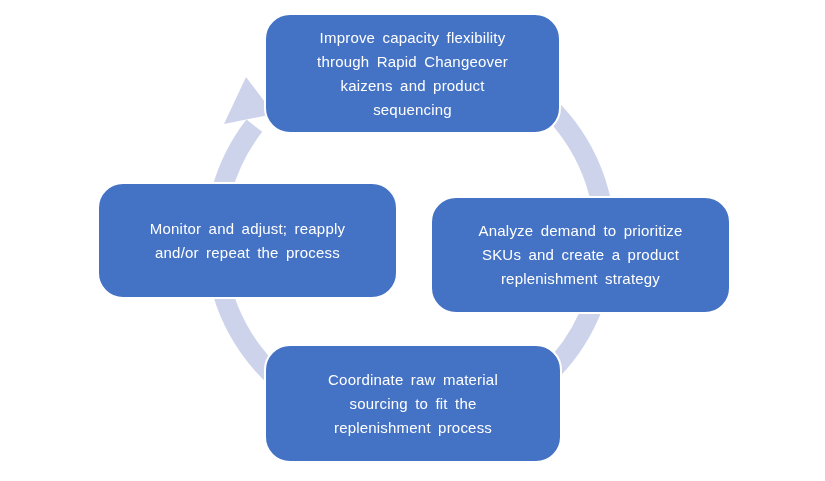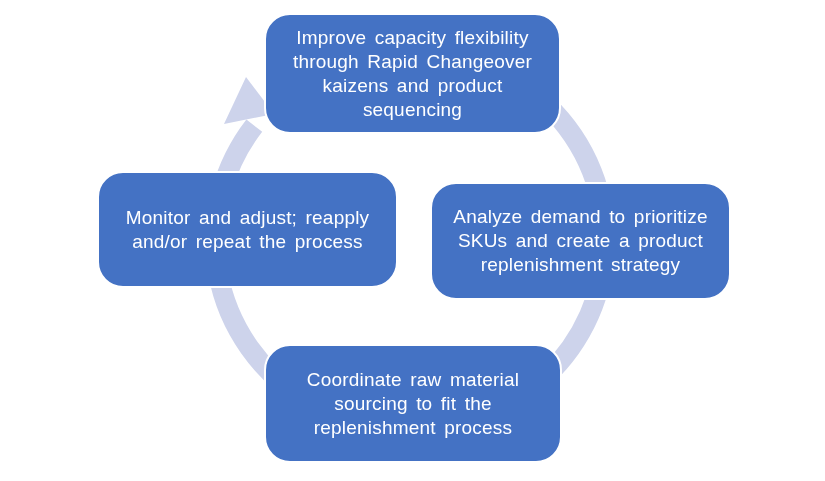--- a/index.html
+++ b/index.html
@@ -35,30 +35,30 @@
     position: absolute;
     z-index: 2;
     display: flex;
     align-items: center;
     justify-content: center;
     text-align: center;
     background: var(--box_fill);
     border: 2.5px solid var(--box_border);
     border-radius: 26px;
     color: var(--box_text);
-    font-size: 19px;
+    font-size: 15px;
     line-height: 24px;
     word-spacing: 3px;
     letter-spacing: 0.2px;
   }
   .cycle-box .box-text { white-space: pre-line; }
   .box-top    { left: 264px; top: 13px;  width: 297px; height: 121px; }
-  .box-right  { left: 430px; top: 182px; width: 301px; height: 118px; }
+  .box-right  { left: 430px; top: 196px; width: 301px; height: 118px; }
   .box-bottom { left: 264px; top: 344px; width: 298px; height: 119px; }
-  .box-left   { left: 97px;  top: 171px; width: 301px; height: 117px; }
+  .box-left   { left: 97px;  top: 182px; width: 301px; height: 117px; }
 </style>
 </head>
 <body>
 
 <div class="canvas">
 
   <svg class="ring-svg" viewBox="0 0 825 481" xmlns="http://www.w3.org/2000/svg" aria-hidden="true">
 
     <path class="ring-path" d="M 492.4 67.8 A 195 190 0 1 1 254.3 125.7"></path>
     <polygon class="ring-head" points="246,77 224,124 274,114"></polygon>

